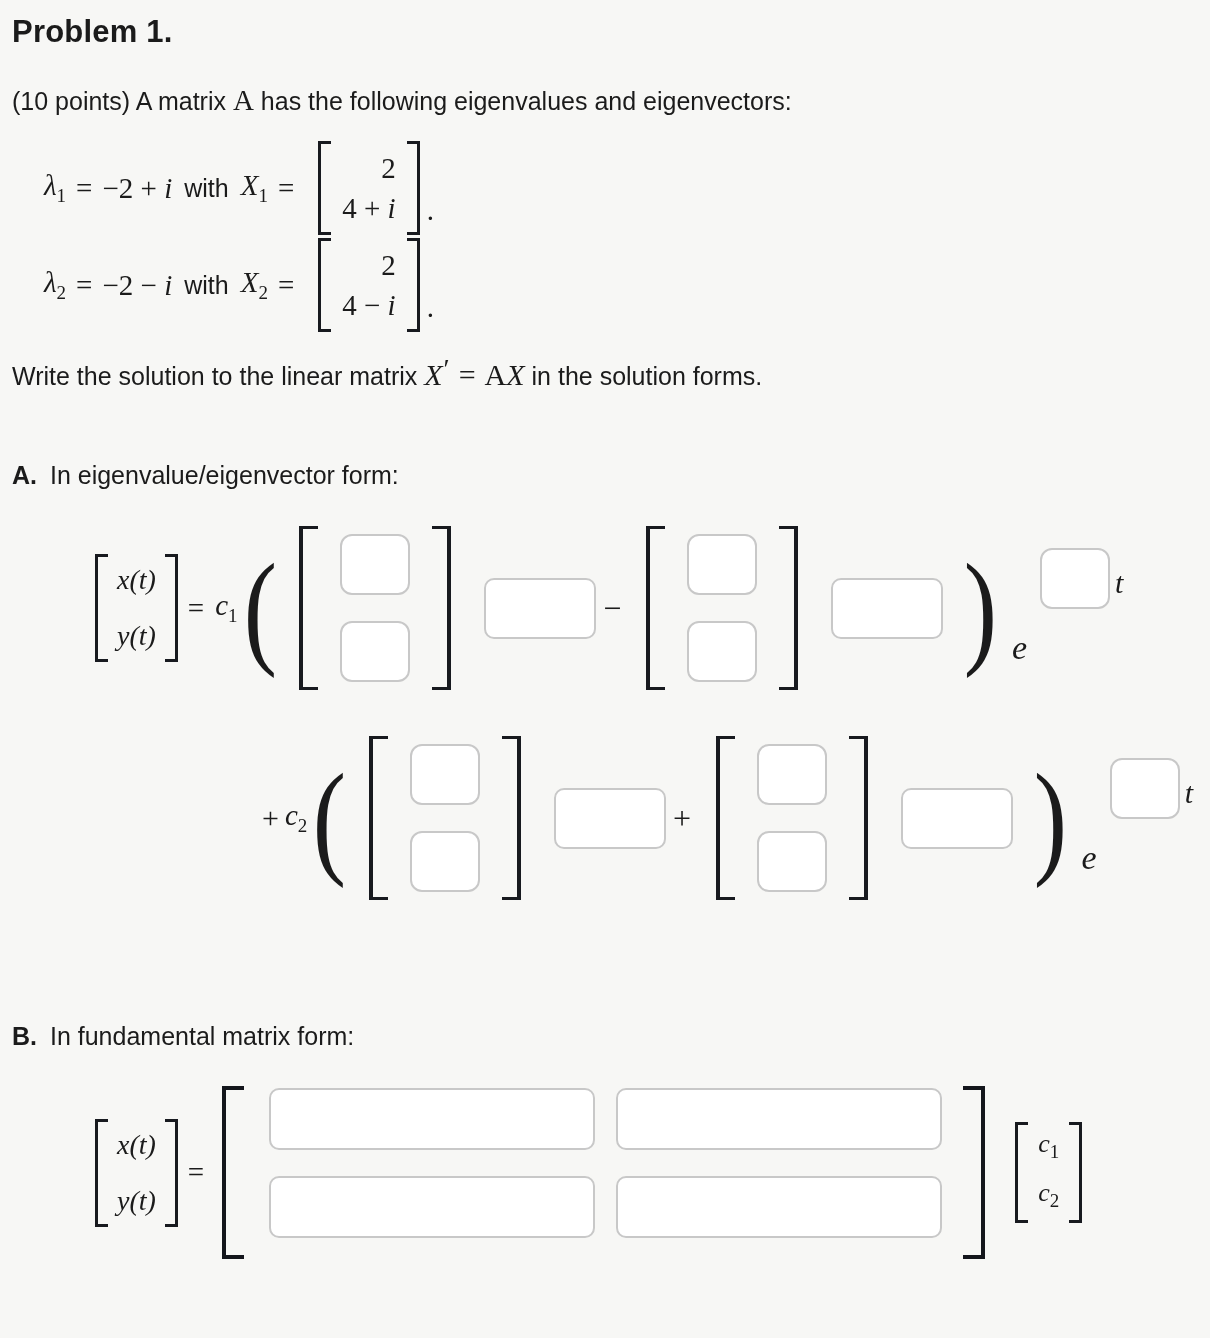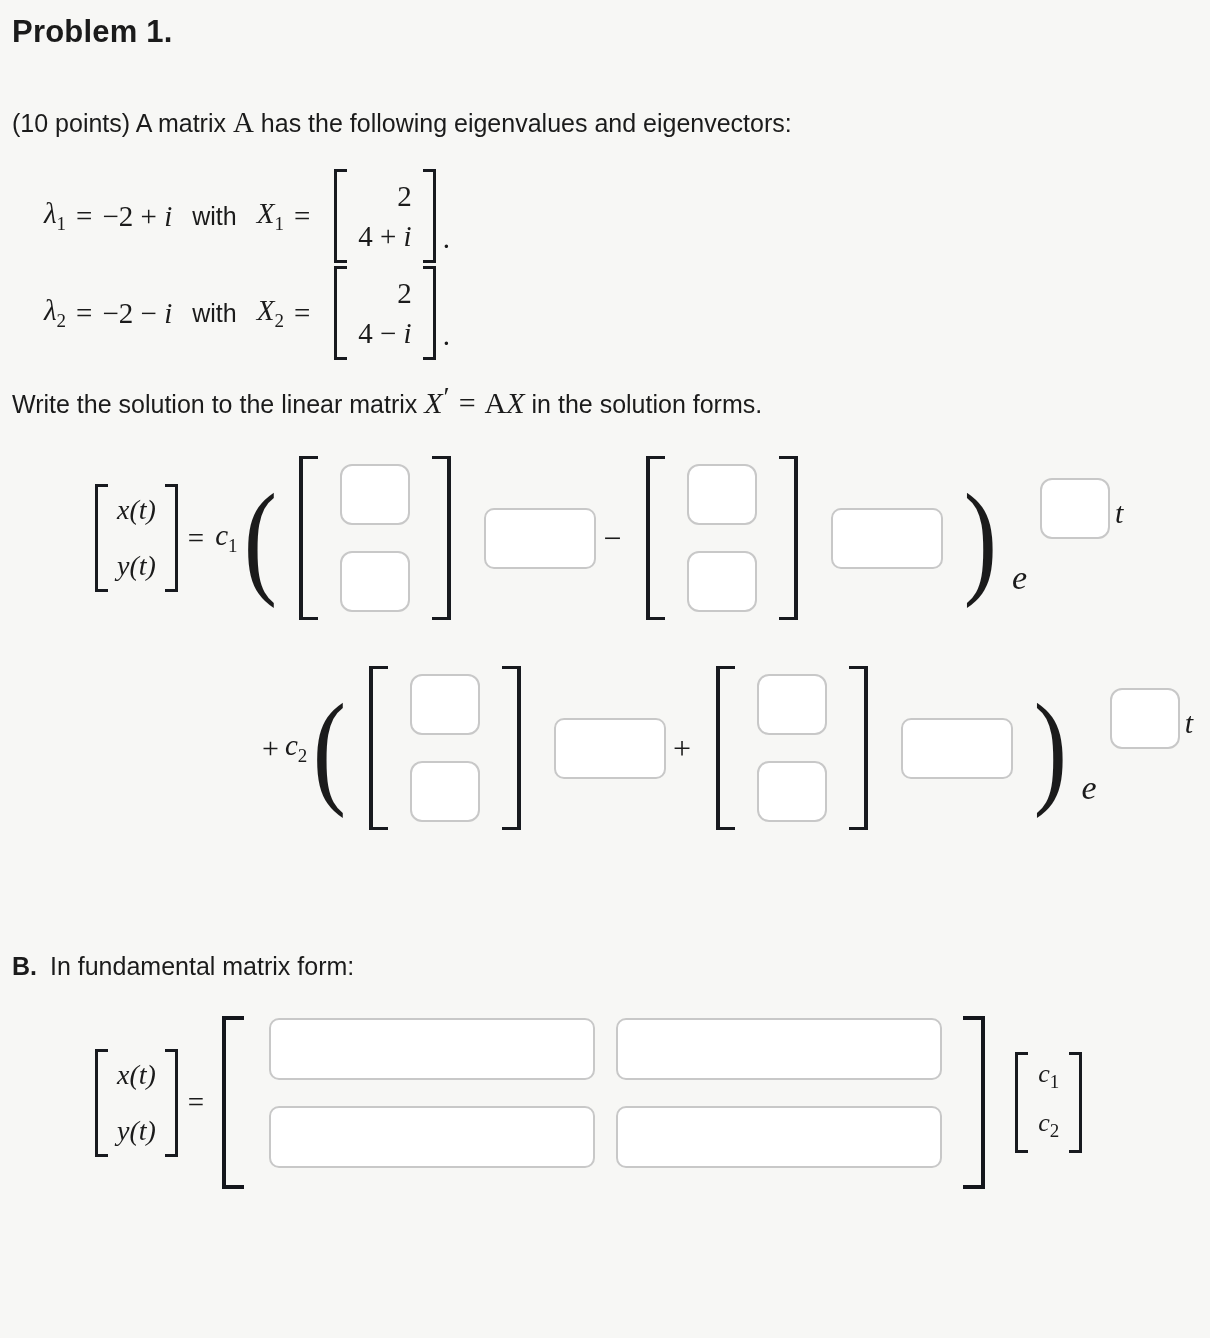--- a/index.html
+++ b/index.html
@@ -6,34 +6,34 @@
   body{
     width:1210px;height:1338px;
     background:#f7f7f5;color:#1b1b1b;
     font-family:"Liberation Sans",sans-serif;
     overflow:hidden;
   }
   .content{padding:14px 0 0 12px;}
 
   .problem-heading{font-size:31px;font-weight:700;letter-spacing:.2px;}
 
-  .intro{margin-top:52px;font-size:25px;line-height:41px;}
+  .intro{margin-top:35px;font-size:25px;line-height:30px;}
   .serif{font-family:"Liberation Serif",serif;}
   .serif-big{font-family:"Liberation Serif",serif;font-size:29px;}
   .mi{font-family:"Liberation Serif",serif;font-style:italic;}
 
   
   .math-line{
     display:flex;align-items:center;
     margin:3px 0 0 32px;
     font-family:"Liberation Serif",serif;font-size:29px;
   }
   sub.ssub{font-family:"Liberation Serif",serif;font-style:normal;font-size:19px;}
   .op{margin:0 10px;}
-  .with{font-family:"Liberation Sans",sans-serif;font-size:25px;margin:0 20px;}
+  .with{font-family:"Liberation Sans",sans-serif;font-size:25px;margin:0 12px;}
 
   
   .vec{display:inline-flex;align-items:stretch;}
   .br{width:10px;flex:none;border:0 solid #181a1f;}
   .br.l{border-left-width:3px;border-top-width:3px;border-bottom-width:3px;}
   .br.r{border-right-width:3px;border-top-width:3px;border-bottom-width:3px;}
 
   .eig-mat{margin-left:14px;}
   .eig-col{
     display:flex;flex-direction:column;justify-content:center;align-items:flex-end;
@@ -154,20 +154,21 @@
       </span>
       <span class="br r"></span>
     </span>
     <span class="period">.</span>
   </div>
 
   <p class="task">
     <span>Write the solution to the linear matrix </span><span class="mi tm">X</span><span class="serif prime">′</span><span class="serif tm op-sm">=</span><span class="serif tm">A</span><span class="mi tm">X</span><span> in the solution forms.</span>
   </p>
 
+  <p class="section-heading sh-a"><b>A.</b><span> In eigenvalue/eigenvector form:</span></p>
 
   <div class="eq-row eq-a1">
     <span class="vec lhs-vec">
       <span class="br l"></span>
       <span class="vec-col">
         <span class="mi">x(t)</span>
         <span class="mi">y(t)</span>
       </span>
       <span class="br r"></span>
     </span>

